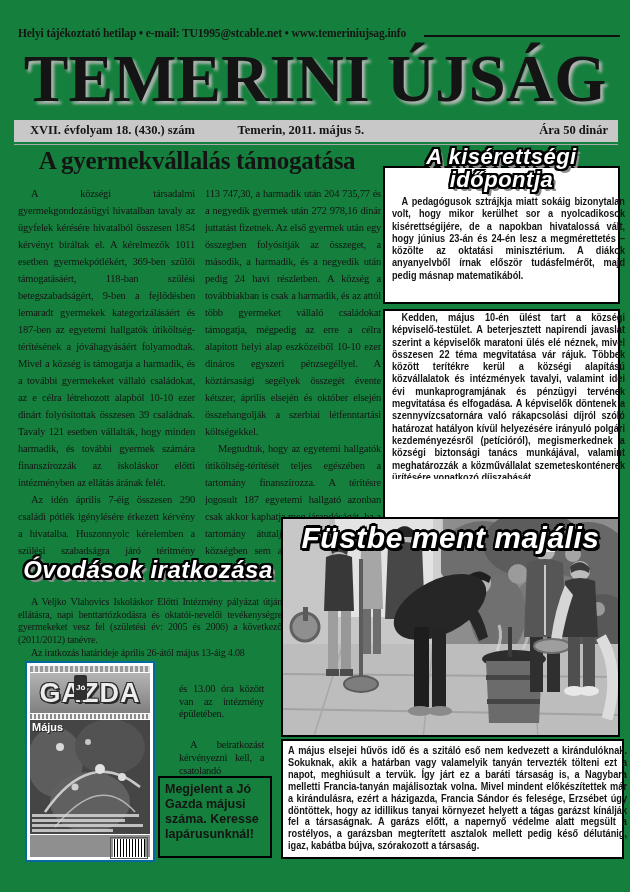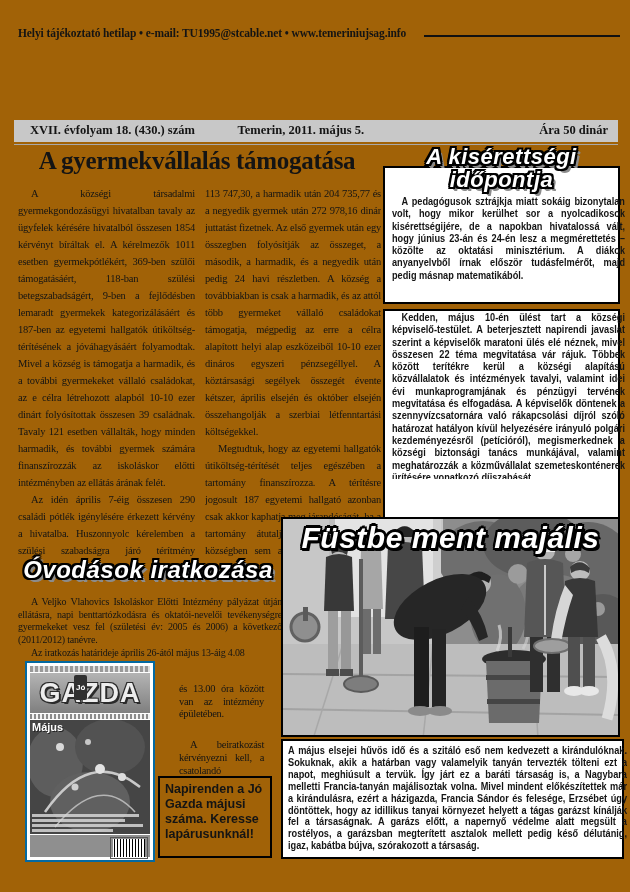--- a/index.html
+++ b/index.html
@@ -1,17 +1,17 @@
 <!DOCTYPE html>
 <html><head>
 <meta charset="utf-8">
 <style>
   html,body{margin:0;padding:0;background:#fff;}
   #page{
-    position:relative;width:630px;height:892px;background:#a16207;overflow:hidden;
+    position:relative;width:630px;height:892px;background:#15803d;overflow:hidden;
     font-family:"Liberation Serif",serif;color:#141414;
   }
   
   .tagline{position:absolute;left:18px;top:27px;font-size:11.5px;font-weight:bold;letter-spacing:-0.1px;}
   .header-rule{position:absolute;left:424px;top:35px;width:196px;height:2px;background:#111;}
   .masthead{
     position:absolute;left:0;top:38px;width:630px;text-align:center;
     font-size:67px;font-weight:bold;line-height:80px;letter-spacing:0px;white-space:nowrap;
     text-shadow:3px 3px 3px #b5b5b5;z-index:3;
   }
@@ -110,20 +110,21 @@
     border:2px solid #000;padding:4px 5px;}
   .promo-text{font-family:"Liberation Sans",sans-serif;font-weight:bold;font-size:12.5px;line-height:15px;}
 </style>
 </head>
 <body>
 
 <div id="page">
 
   <div class="tagline">Helyi tájékoztató hetilap • e-mail: TU1995@stcable.net • www.temeriniujsag.info</div>
   <div class="header-rule"></div>
+  <div class="masthead">TEMERINI ÚJSÁG</div>
   <div class="issue-bar">
     <span class="issue-left">XVII. évfolyam 18. (430.) szám</span>
     <span class="issue-center">Temerin, 2011. május 5.</span>
     <span class="issue-right">Ára 50 dinár</span>
   </div>
   <div class="bar-under-rule"></div>
 
   <div class="lead-title">A gyermekvállalás támogatása</div>
   <div class="col" id="col1">
     <p>A községi társadalmi gyermekgondozásügyi hivatalban tavaly az ügyfelek kérésére hivatalból összesen 1854 kérvényt bíráltak el. A kérelmezők 1011 esetben gyermekpótlékért, 369-ben szülői támogatásáért, 118-ban szülési betegszabadságért, 9-ben a fejlődésben lemaradt gyermekek kategorizálásáért és 187-ben az egyetemi hallgatók útiköltség-térítésének a jóváhagyásáért folyamodtak. Mivel a község is támogatja a harmadik, és a további gyermekeket vállaló családokat, az e célra létrehozott alapból 10-10 ezer dinárt folyósítottak összesen 39 családnak. Tavaly 121 esetben vállalták, hogy minden harmadik, és további gyermek számára finanszírozzák az iskoláskor előtti intézményben az ellátás árának felét.</p>
@@ -291,16 +292,16 @@
       <div class="gz-barcode"></div>
     </div>
   </div>
 
   <div class="kg-side">
     <p>és 13.00 óra között van az intézmény épületében.</p>
     <p class="indent">A beiratkozást kérvényezni kell, a csatolandó dokumentumok felől az óvodában kell érdeklődni. El kell végezni azon gyermekek újrabeírását is, akik már járnak óvodába.</p>
   </div>
 
   <div id="promo-box">
-    <div class="promo-text">Napirenden a Jó Gazda májusi száma. Keresse lapárusunknál!</div>
+    <div class="promo-text">Megjelent a Jó Gazda májusi száma. Keresse lapárusunknál!</div>
   </div>
 
 </div>
 
 </body></html>

